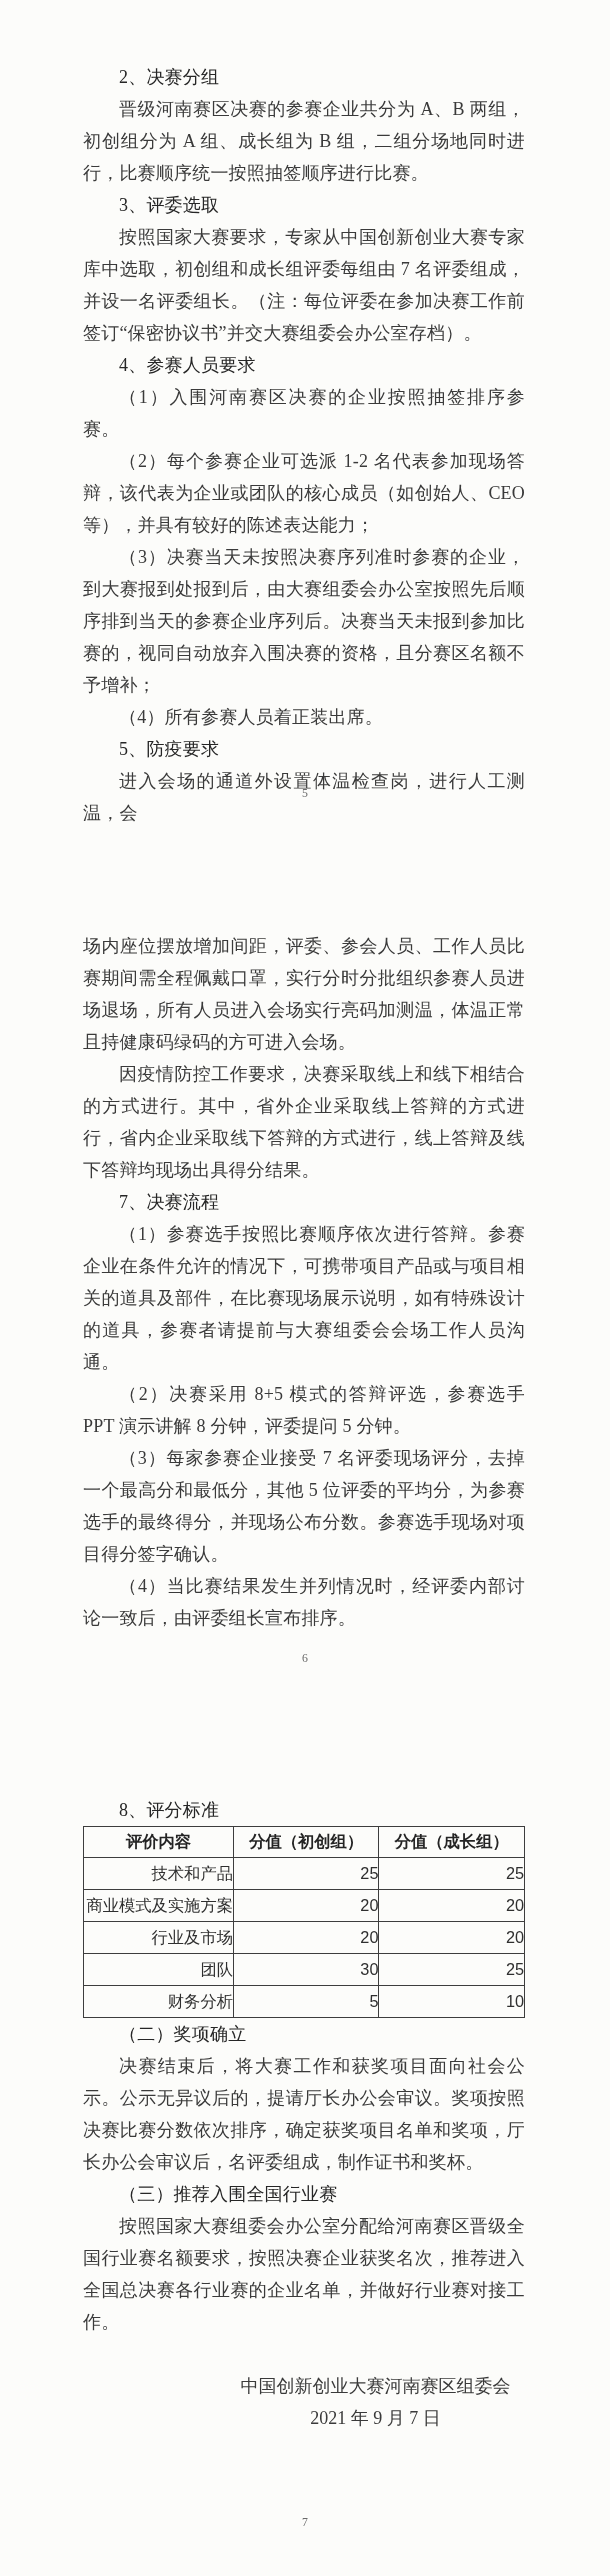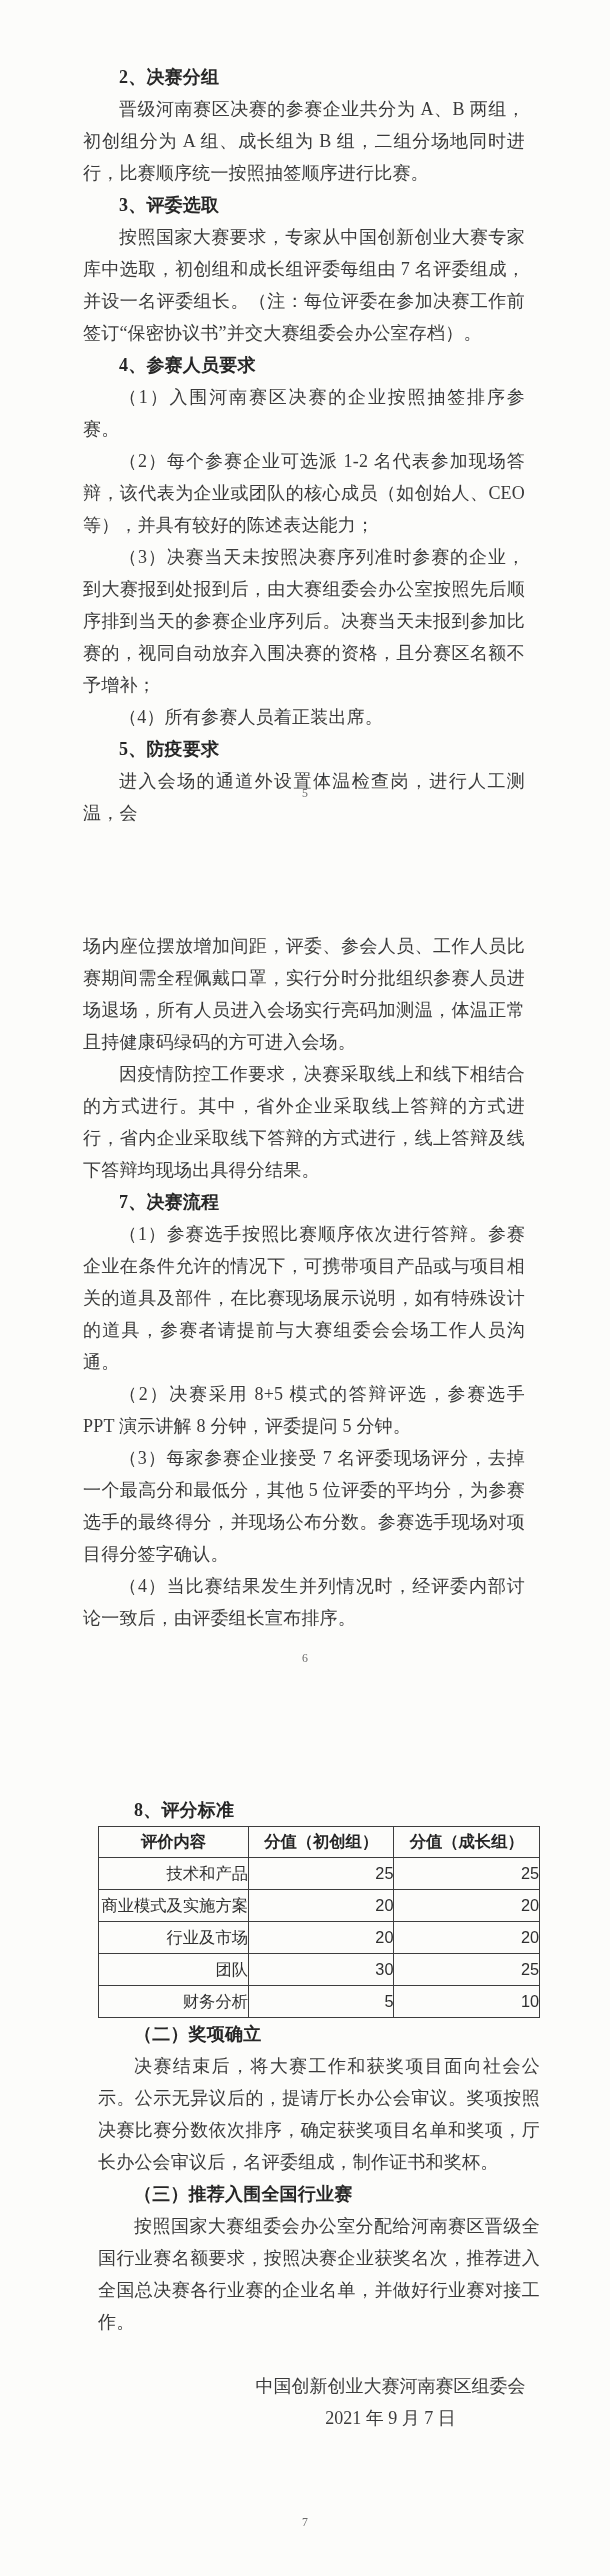--- a/index.html
+++ b/index.html
@@ -16,31 +16,31 @@
     color: #3a3a3a;
     overflow: hidden;
   }
   .page {
     position: absolute;
     left: 83px;
     width: 442px;
   }
   .page-5 { top: 61px; }
   .page-6 { top: 930px; }
-  .page-7 { top: 1794px; margin-left: 15px; }
+  .page-7 { top: 1794px; }
   .page p {
     margin: 0;
     font-size: 18px;
     line-height: 32px;
     text-align: justify;
     letter-spacing: 0.2px;
   }
   .indent { text-indent: 2em; }
   .heading {
-    font-weight: bold;
+    font-weight: normal;
     color: #262626;
   }
   .body-text { color: #3a3a3a; }
   .score-table {
     width: 100%;
     border-collapse: collapse;
     table-layout: fixed;
     font-family: "Liberation Sans", "DejaVu Sans", sans-serif;
     color: #2f2f2f;
     margin: 0;

